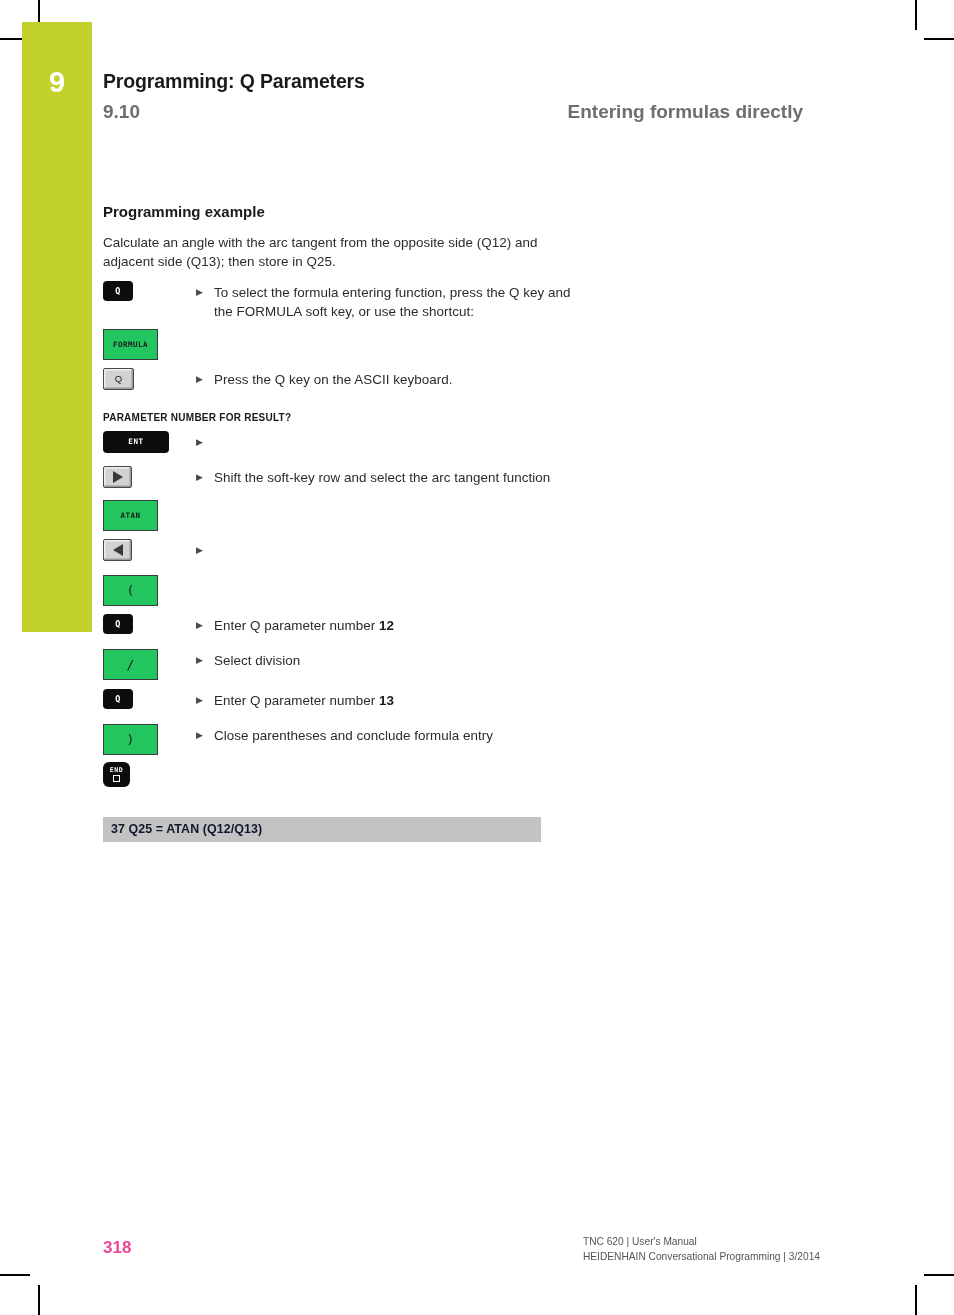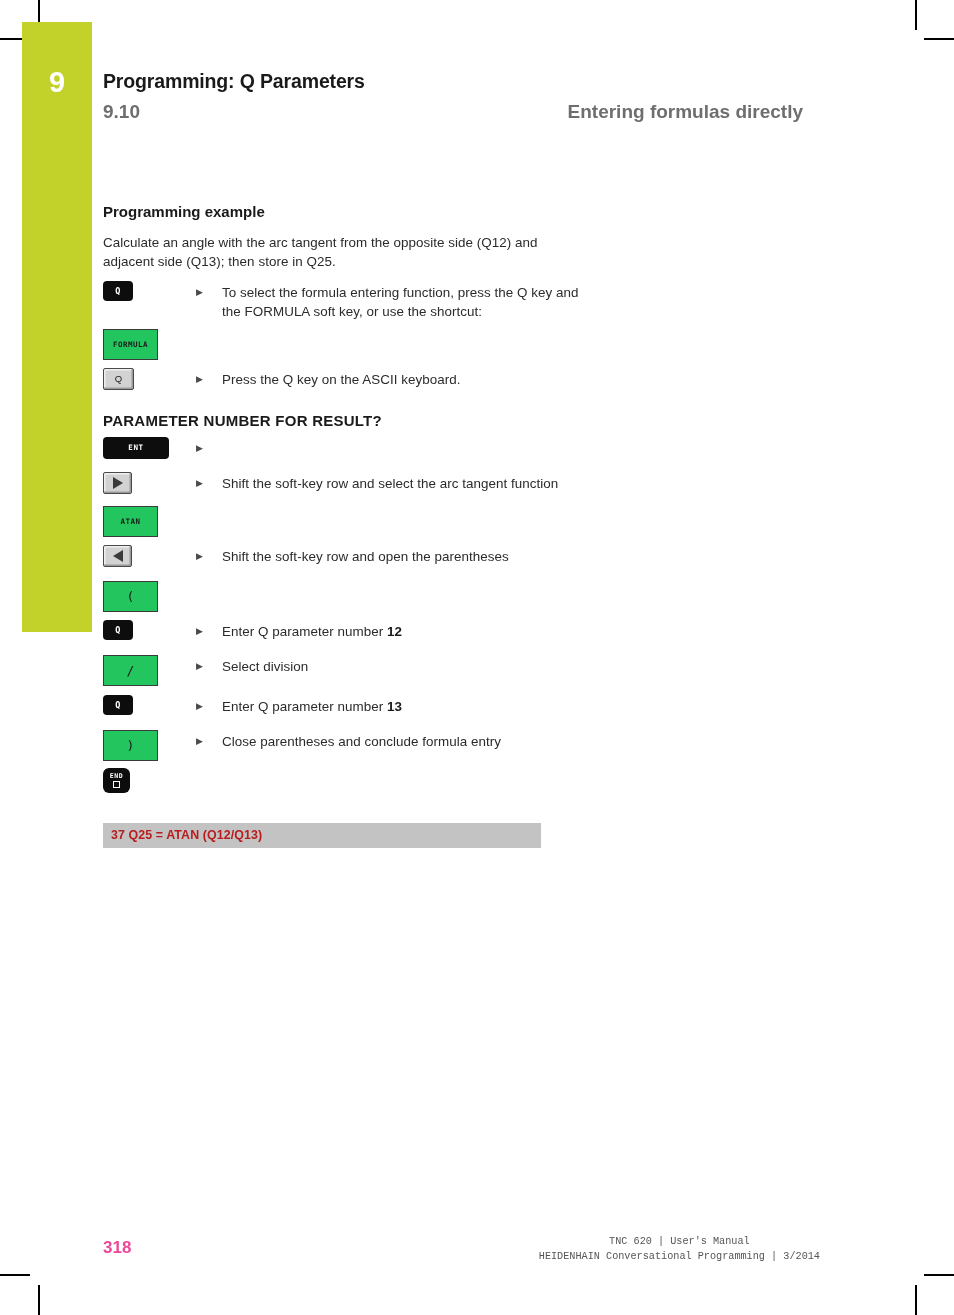--- a/index.html
+++ b/index.html
@@ -94,21 +94,21 @@
     margin: 0 0 13px 0;
   }
   .intro {
     font-size: 13.4px;
     line-height: 1.42;
     color: #2b2b2b;
     margin: 0 0 10px 0;
     letter-spacing: 0.05px;
   }
   .h-query {
-    font-size: 15px;
+    font-size: 10px;
     font-weight: bold;
     color: #1a1a1a;
     margin: 22px 0 8px 0;
     letter-spacing: 0.25px;
   }
 
   
   .steps { position: relative; }
   .step {
     position: relative;
@@ -133,21 +133,20 @@
     flex: none;
     color: #4a4a4a;
     font-size: 9px;
     line-height: 19px;
   }
   .steptext {
     font-size: 13.4px;
     line-height: 1.42;
     color: #2b2b2b;
     letter-spacing: 0.05px;
-    margin-left: 8px;
   }
   .steptext b { font-weight: bold; color: #1a1a1a; }
 
   
   .key {
     box-sizing: border-box;
     display: flex;
     align-items: center;
     justify-content: center;
     font-family: "DejaVu Sans Mono", monospace;
@@ -227,42 +226,42 @@
     color: #1a1a1a;
     margin: 0 0 6px 0;
   }
   .nc-block {
     background: #c3c3c3;
     width: 438px;
     padding: 5px 8px 6px 8px;
     box-sizing: border-box;
     font-size: 12.4px;
     font-weight: bold;
-    color: #b91c1c;
+    color: #0f172a;
     letter-spacing: 0.1px;
   }
 
   
   .page-number {
     position: absolute;
     left: 103px;
     top: 1238px;
     font-size: 17px;
     font-weight: bold;
     color: #ec4899;
   }
   .footer-meta {
     position: absolute;
     right: 134px;
     top: 1234px;
-    text-align: center;
+    text-align: left;
     font-size: 10.2px;
     color: #555555;
     line-height: 1.5;
-    font-family: Liberation Mono, monospace;
+    font-family: Liberation Sans, sans-serif;
   }
 </style>
 </head>
 <body>
 
 <div class="crop v crop-tl-v"></div>
 <div class="crop h crop-tl-h"></div>
 <div class="crop v crop-tr-v"></div>
 <div class="crop h crop-tr-h"></div>
 <div class="crop v crop-bl-v"></div>
@@ -351,21 +350,20 @@
     </div>
 
     <div class="step" style="margin-top:8px;">
       <div class="keycell">
         <div class="key shift">
           <span class="tri left"></span>
         </div>
       </div>
       <div class="textcell">
         <span class="bullet">▶</span>
-        <span class="steptext">Shift the soft-key row and open the parentheses</span>
       </div>
     </div>
 
     <div class="step" style="margin-top:14px;">
       <div class="keycell">
         <div class="key soft glyph">(</div>
       </div>
       <div class="textcell"></div>
     </div>
 

